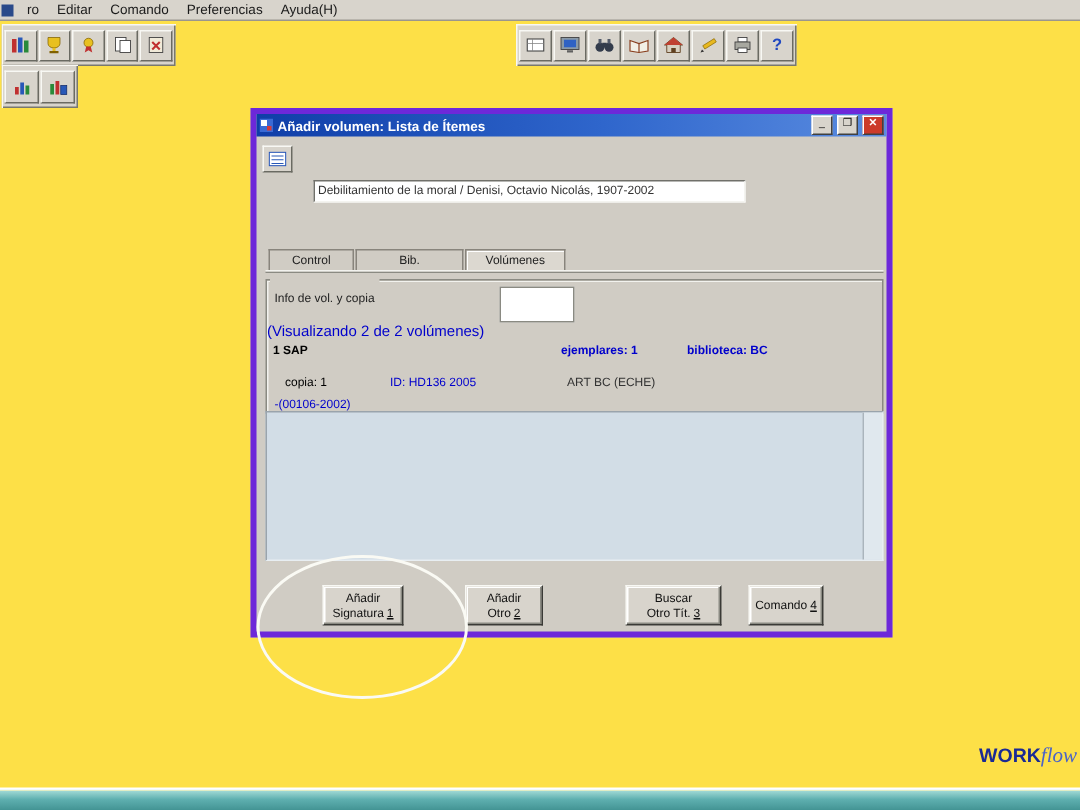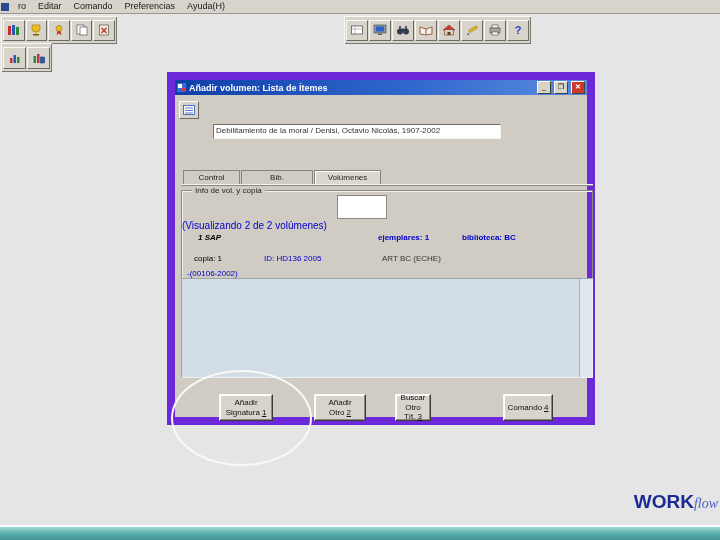--- a/index.html
+++ b/index.html
@@ -1,16 +1,16 @@
 <!DOCTYPE html>
 <html><head>
 <meta charset="utf-8">
 <style>
   html,body{margin:0;padding:0;width:720px;height:540px;}
-  .screen{position:relative;width:720px;height:540px;background:#e5e5e5;overflow:hidden;
+  .screen{position:relative;width:720px;height:540px;background:#fde047;overflow:hidden;
           font-family:"Liberation Sans",sans-serif;-webkit-font-smoothing:none;}
 
   
   #menubar{position:absolute;top:0;left:0;right:0;height:13px;background:#d8d4cc;
            border-bottom:1px solid #9a968e;display:flex;align-items:center;font-size:9px;color:#1a1a1a;}
   .app-ico{width:8px;height:8px;background:#2a4a8a;margin:0 3px 0 1px;}
   .menu-item{padding:0 6px;line-height:13px;white-space:nowrap;}
 
   
   .tb-panel{position:absolute;background:#d8d4cc;display:flex;align-items:center;gap:1px;padding:2px;
@@ -18,21 +18,21 @@
   #tb-main{top:16px;left:1px;width:112px;height:24px;}
   #tb-center{top:16px;left:344px;height:24px;}
   #tb-2{top:43px;left:1px;height:25px;}
   .tbtn{width:20px;height:19px;background:#d8d4cc;border:1px solid;
         border-color:#f8f8f4 #6a6a62 #6a6a62 #f8f8f4;display:flex;align-items:center;justify-content:center;}
   .tbtn2{width:21px;height:20px;}
   .helpglyph{color:#2048c0;font-weight:bold;font-size:11px;line-height:11px;}
 
   
   #dialog{position:absolute;left:167px;top:72px;width:428px;height:353px;box-sizing:border-box;
-          background:#d0ccc4;border:8px solid #6d28d9;}
+          background:#d0ccc4;border:4px solid #6d28d9;}
   #titlebar{position:absolute;left:0;top:0;right:0;height:15px;
             background:linear-gradient(90deg,#0f3ea8,#2f66cc 55%,#5a8ce0);display:flex;align-items:center;gap:3px;padding:0 2px;}
   .title-text{color:#fff;font-size:9px;font-weight:bold;flex:1;white-space:nowrap;overflow:hidden;}
   .win-btn{width:12px;height:11px;background:#d8d4cc;border:1px solid;border-color:#fff #404040 #404040 #fff;
            font-size:7px;line-height:9px;text-align:center;color:#000;}
   .win-btn.close{background:#cc3a2a;color:#fff;font-weight:bold;}
 
   .dlg-toolbtn{position:absolute;left:4px;top:21px;width:18px;height:16px;background:#d8d4cc;
                border:1px solid;border-color:#f8f8f4 #6a6a62 #6a6a62 #f8f8f4;
                display:flex;align-items:center;justify-content:center;}
@@ -43,49 +43,49 @@
   #tabstrip{position:absolute;left:8px;top:90px;height:14px;display:flex;}
   .tab{box-sizing:border-box;height:14px;font-size:8px;line-height:13px;text-align:center;color:#222;
        background:#d0ccc4;border:1px solid #88847c;border-bottom:none;margin-right:1px;}
   .tab.t0{width:57px;}
   .tab.t1{width:72px;}
   .tab.selected{width:67px;background:#dcd8d0;box-shadow:inset 1px 1px 0 #fff;}
   #tabline{position:absolute;left:6px;top:104px;width:412px;height:1px;background:#f2f2ee;box-shadow:0 1px 0 #8a8a82;}
 
   #groupbox{position:absolute;left:6px;top:110px;width:410px;height:88px;
             border:1px solid #8a8a82;box-shadow:inset 1px 1px 0 #f2f2ee;}
-  .group-label{position:absolute;left:10px;top:-5px;background:#d0ccc4;padding:0 3px;font-size:8px;color:#222;}
+  .group-label{position:absolute;left:2px;top:-5px;background:#d0ccc4;padding:12px 3px;font-size:8px;color:#222;}
   #white-box{position:absolute;left:155px;top:4px;width:48px;height:22px;background:#fff;border:1px solid #8a8a82;}
   #viewing-note{position:absolute;left:0;top:29px;width:100%;text-align:left;font-size:10px;color:#0000cc;}
   .g-abs{position:absolute;font-size:8px;white-space:nowrap;}
   .blue{color:#0000cc;}
   .bold{font-weight:bold;}
 
   #list-area{position:absolute;left:6px;top:198px;width:410px;height:98px;background:#d2dde6;
              border:1px solid;border-color:#9aa4ac #e8eef2 #e8eef2 #9aa4ac;}
   #list-scrollbar{position:absolute;right:0;top:0;width:12px;height:100%;background:#e0e8ee;border-left:1px solid #aab4bc;}
 
   .dlg-btn{position:absolute;top:314px;height:27px;background:#d8d4cc;border:1px solid;
            border-color:#f8f8f4 #3a3a36 #3a3a36 #f8f8f4;box-shadow:inset -1px -1px 0 #8a8a82, inset 1px 1px 0 #fff;
            font-size:8px;line-height:1.2;color:#111;display:flex;flex-direction:column;
            align-items:center;justify-content:center;padding:0;font-family:inherit;}
   .dlg-btn .b-top:empty{display:none;}
   .b-bottom u{margin-left:2px;}
   #btn-1{left:44px;width:54px;}
   #btn-2{left:139px;width:52px;}
-  #btn-3{left:220px;width:36px;}
+  #btn-3{left:246px;width:64px;}
   #btn-4{left:328px;width:50px;}
 
   
   #ellipse{position:absolute;left:171px;top:370px;width:137px;height:92px;border:2px solid #fafaf4;
            border-radius:50%;z-index:20;}
 
   
   #logo{position:absolute;right:2px;bottom:27px;display:flex;align-items:baseline;z-index:5;}
-  .work{font-weight:bold;font-size:19px;color:#1a2a94;}
+  .work{font-weight:bold;font-size:13px;color:#1a2a94;}
   .flow{font-style:italic;font-size:14px;color:#4a62c8;font-family:"Liberation Serif",serif;}
 
   
   #taskbar{position:absolute;left:0;right:0;bottom:0;height:13px;
            background:linear-gradient(180deg,#a2dad6 0%,#5fb0b0 45%,#439494 100%);
            border-top:1px solid #f2fbfb;box-shadow:0 -1px 0 #ffffff;}
 </style>
 </head>
 <body>
 
@@ -236,21 +236,21 @@
       <div class="tab t1">Bib.</div>
       <div class="tab selected">Volúmenes</div>
     </div>
     <div id="tabline"></div>
 
     <div id="groupbox">
       <span class="group-label">Info de vol. y copia</span>
       <div id="white-box"></div>
       <div id="viewing-note">(Visualizando 2 de 2 volúmenes)</div>
 
-      <span class="g-abs bold" style="left:16px;top:42px;font-style:italic;">1 SAP</span>
+      <span class="g-abs bold" style="left:4px;top:42px;">1 SAP</span>
       <span class="g-abs blue bold" style="left:196px;top:42px;">ejemplares: 1</span>
       <span class="g-abs blue bold" style="left:280px;top:42px;">biblioteca: BC</span>
 
       <span class="g-abs" style="left:12px;top:63px;">copia: 1</span>
       <span class="g-abs blue" style="left:50px;top:63px;margin-left:32px;">ID: HD136 2005</span>
       <span class="g-abs" style="left:160px;top:63px;color:#333;margin-left:40px;">ART BC (ECHE)</span>
 
       <span class="g-abs blue" style="left:5px;top:78px;">-(00106-2002)</span>
     </div>
 

